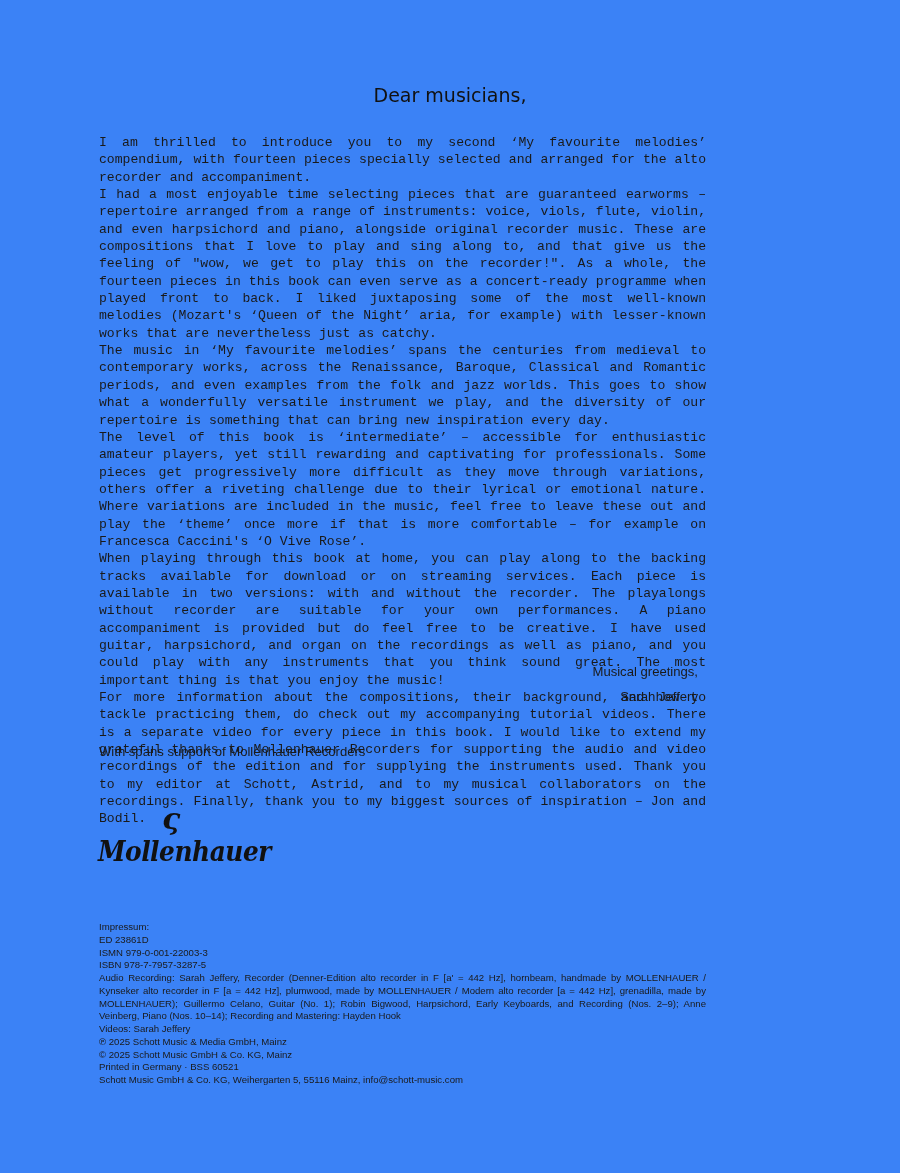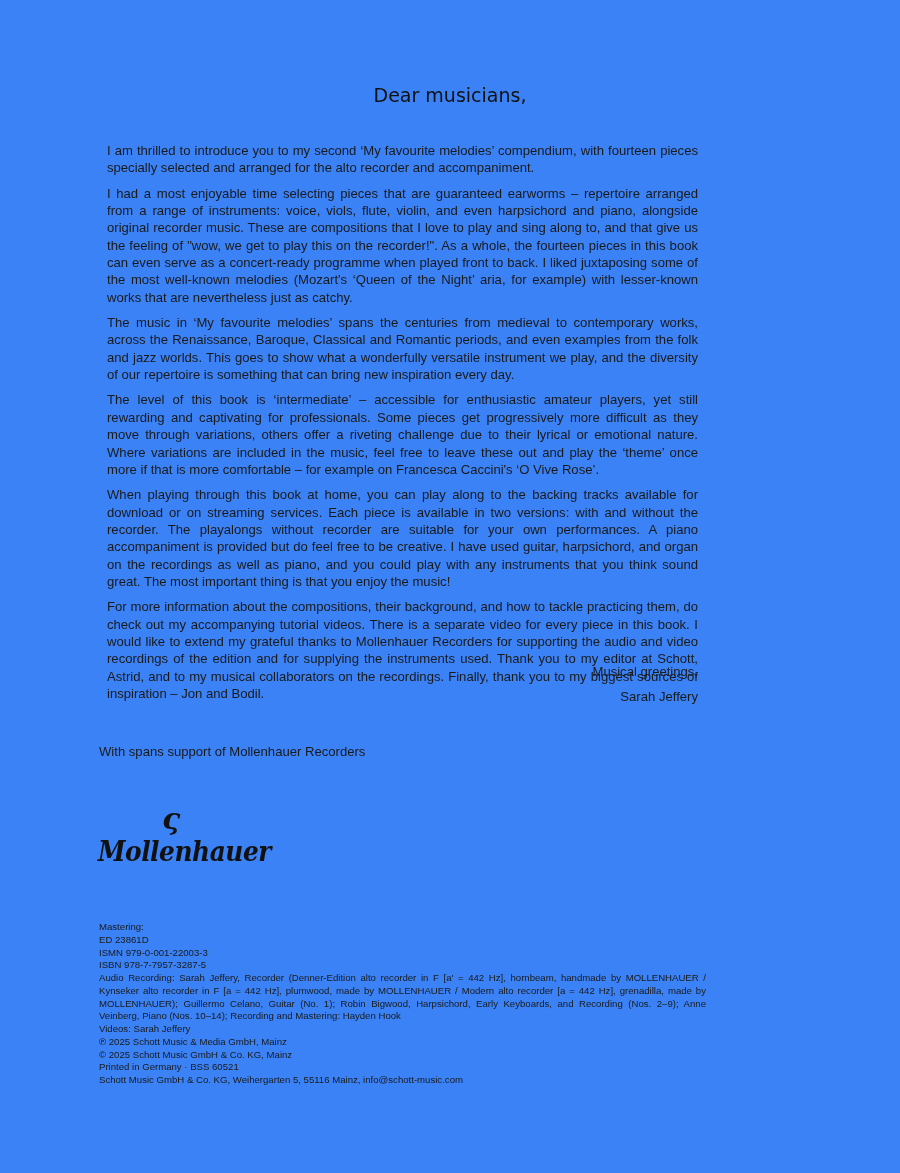--- a/index.html
+++ b/index.html
@@ -8,21 +8,21 @@
     .title {
       position: absolute; left: 0; width: 900px; top: 84px;
       text-align: center; font-family: "DejaVu Sans", sans-serif;
       font-size: 19px; font-weight: normal; color: #111; margin: 0;
     }
     .body-text {
       position: absolute; left: 99px; top: 134px; width: 607px;
       font-family: "Liberation Sans", sans-serif; font-size: 13.1px;
       line-height: 17.35px; text-align: justify; hyphens: auto; color: #1a1a1a;
     }
-    .body-text p { margin: 8px; }
+    .body-text p { margin: 0; font-family: Liberation Mono, monospace; }
     .signoff {
       position: absolute; left: 99px; top: 655px; width: 607px;
       font-family: "Liberation Sans", sans-serif; font-size: 13.1px;
       line-height: 17.35px; text-align: right; color: #1a1a1a;
     }
     .signoff div { margin: 8px; }
     .support {
       position: absolute; left: 99px; top: 744px;
       font-family: "Liberation Sans", sans-serif; font-size: 13.1px; color: #1a1a1a;
     }
@@ -70,21 +70,21 @@
   </div>
 
   <div class="support">With spans support of Mollenhauer Recorders</div>
 
   <div class="logo">
     <span class="logo-mark">ς</span>
     <span class="logo-word">Mollenhauer</span>
   </div>
 
   <div class="impressum">
-    <div>Mastering:</div>
+    <div>Impressum:</div>
     <div>ED 23861D</div>
     <div>ISMN 979-0-001-22003-3</div>
     <div>ISBN 978-7-7957-3287-5</div>
     <div class="justify" lang="en">Audio Recording: Sarah Jeffery, Recorder (Denner-Edition alto recorder in F [a' = 442 Hz], hornbeam, handmade by MOLLENHAUER / Kynseker alto recorder in F [a = 442 Hz], plumwood, made by MOLLENHAUER / Modern alto recorder [a = 442 Hz], grenadilla, made by MOLLENHAUER); Guillermo Celano, Guitar (No. 1); Robin Bigwood, Harpsichord, Early Keyboards, and Recording (Nos. 2–9); Anne Veinberg, Piano (Nos. 10–14); Recording and Mastering: Hayden Hook</div>
     <div>Videos: Sarah Jeffery</div>
     <div>℗ 2025 Schott Music &amp; Media GmbH, Mainz</div>
     <div>© 2025 Schott Music GmbH &amp; Co. KG, Mainz</div>
     <div>Printed in Germany · BSS 60521</div>
     <div>Schott Music GmbH &amp; Co. KG, Weihergarten 5, 55116 Mainz, info@schott-music.com</div>
   </div>

